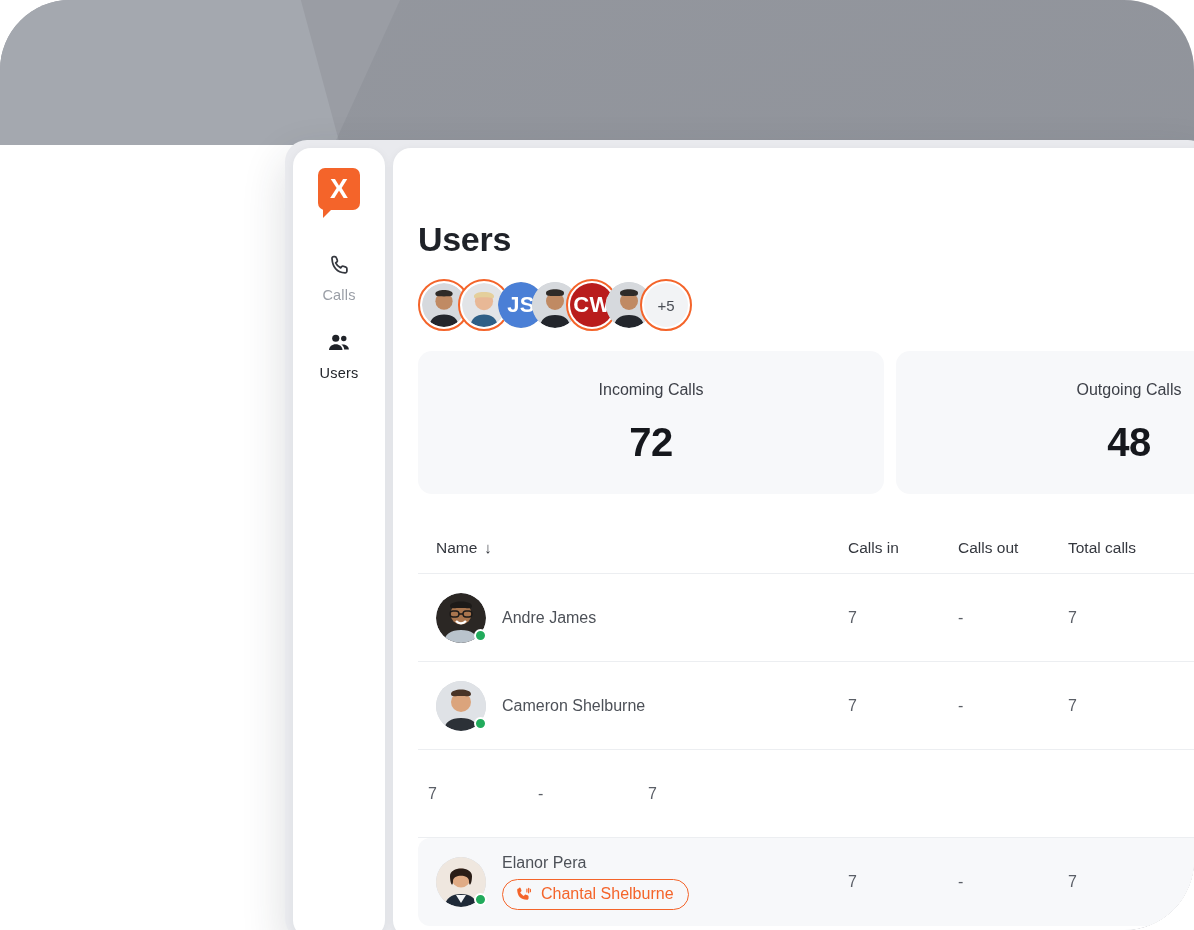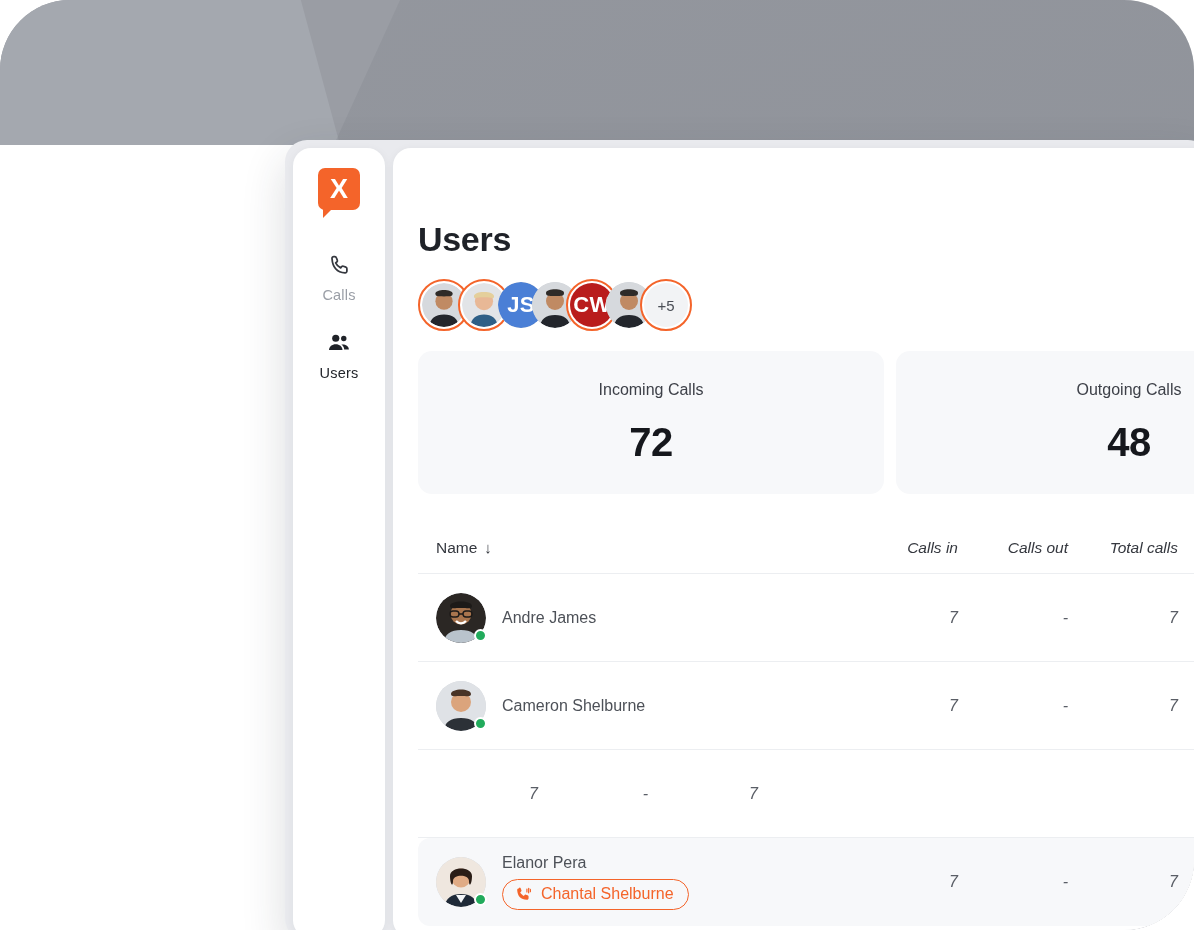--- a/index.html
+++ b/index.html
@@ -244,21 +244,21 @@
     align-items: center;
     height: 88px;
     border-bottom: 1px solid #eceef1;
   }
   .t-head {
     height: 52px;
     border-bottom: 1px solid #eceef1;
   }
   .t-head .c { color: #35383f; font-size: 15.5px; }
   .c-name { width: 420px; display: flex; align-items: center; padding-left: 18px; }
-  .c-num  { width: 110px; text-align: right; color: #5a5e66; font-size: 16px; font-style: italic; }
+  .c-num  { width: 110px; text-align: left; color: #5a5e66; font-size: 16px; }
   .c-num.in    { margin-left: 10px; }
   .sort-arrow { margin-left: 7px; font-size: 15px; color: #35383f; }
 
   .t-row.highlight {
     background: #f7f8fa;
     border-radius: 12px;
     border-bottom: 1px solid transparent;
   }
 
   .row-av {

